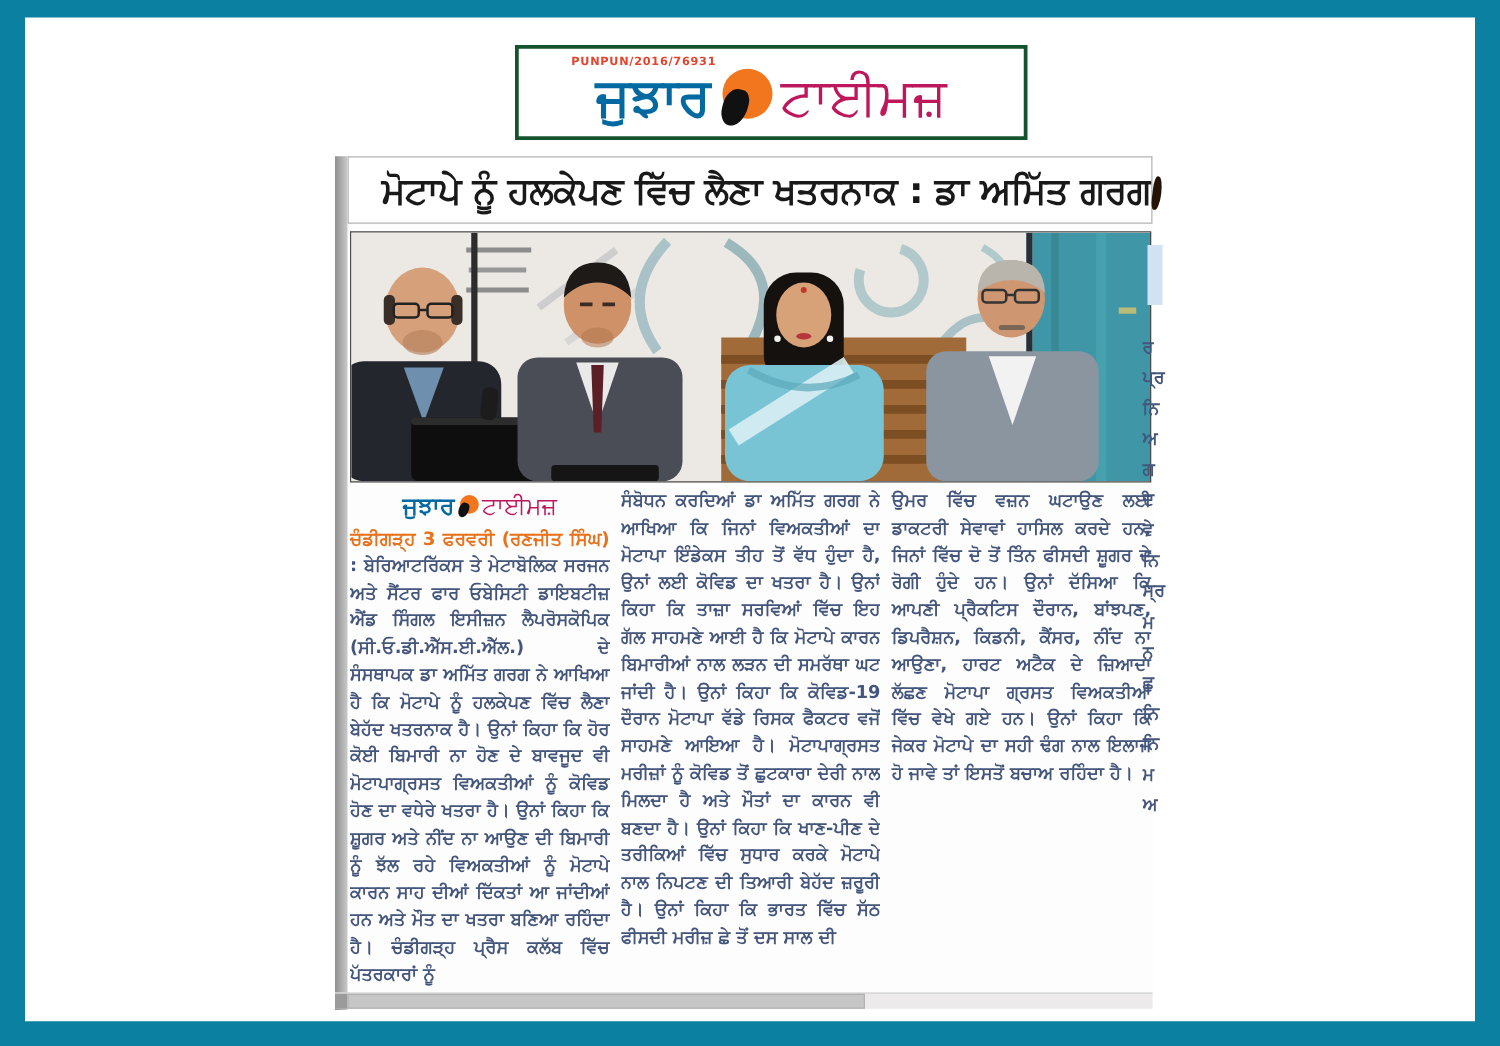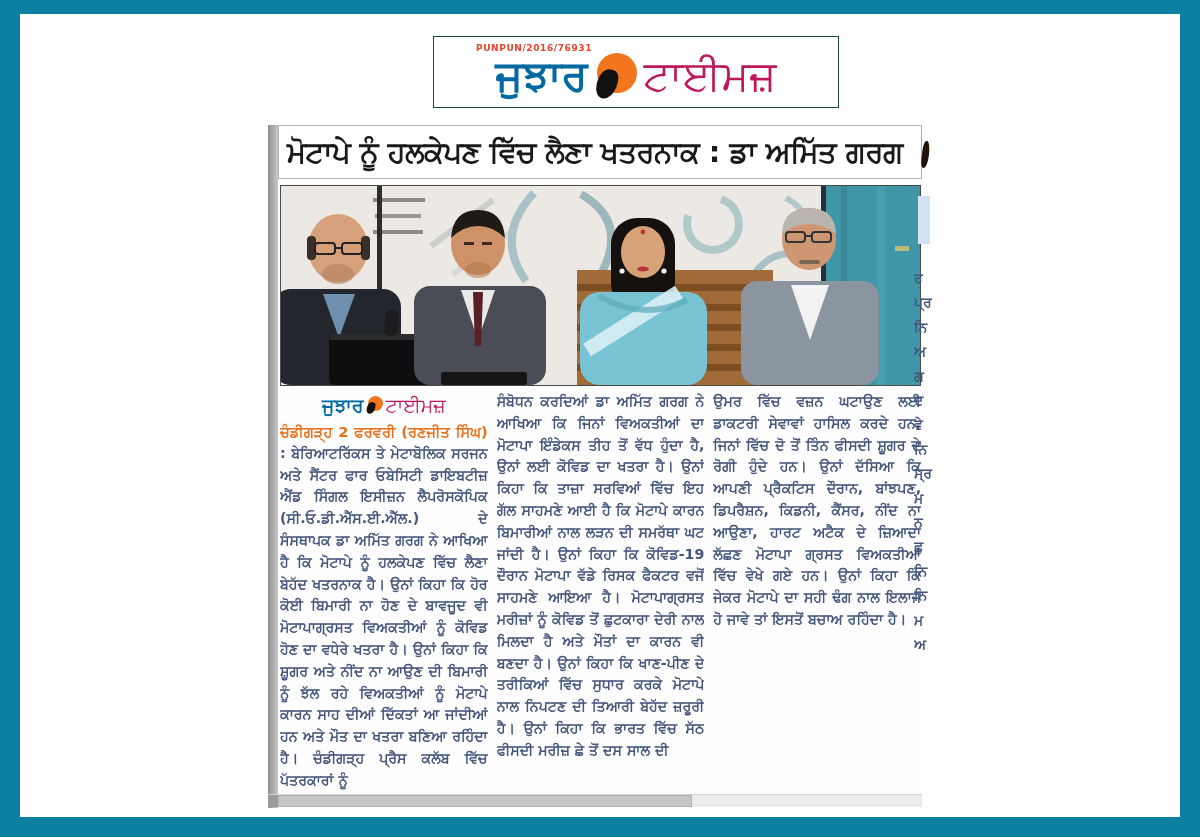--- a/index.html
+++ b/index.html
@@ -7,22 +7,22 @@
     width:1200px;height:837px;overflow:hidden;position:relative;
     background:#0b80a0;
     font-family:"DejaVu Sans","Liberation Sans",sans-serif;
   }
   .page{
     position:absolute;left:20px;top:14px;width:1160px;height:803px;
     background:#ffffff;
   }
   
   .masthead{
-    position:absolute;left:413px;top:22px;width:404px;height:70px;
-    background:#fff;border:1px solid #14532d;
+    position:absolute;left:392px;top:22px;width:404px;height:70px;
+    background:#fff;border:3px solid #14532d;
   }
   .reg-no{
     position:absolute;left:42px;top:6px;
     font-size:9px;font-weight:bold;color:#e2442e;letter-spacing:.6px;
   }
   .masthead-row{
     position:absolute;left:0;top:12px;width:100%;height:54px;
     display:flex;align-items:center;justify-content:center;gap:6px;
   }
   .logo-word1{font-size:42px;font-weight:800;color:#0369a1;line-height:1;}
@@ -38,21 +38,21 @@
     position:absolute;left:248px;top:111px;width:654px;height:683px;
     background:#fdfdfd;
   }
   .scan-strip-left{
     position:absolute;left:0;top:0;width:10px;height:100%;
     background:linear-gradient(to right,#8f8f8f,#c9c9c9);
   }
   .headline-box{
     position:absolute;left:10px;top:0;width:644px;height:54px;
     background:#fff;border:1px solid #b3b3b3;box-sizing:border-box;
-    display:flex;align-items:center;padding-left:8px;overflow:hidden;
+    display:flex;align-items:center;padding-left:8px;overflow:hidden;justify-content:flex-end;
   }
   .headline-text{
     font-size:29px;font-weight:800;color:#191919;white-space:nowrap;
     letter-spacing:-0.5px;
   }
   .photo-frame{
     position:absolute;left:12px;top:60px;width:639px;height:199px;
     border:1px solid #4a4a4a;box-sizing:content-box;overflow:hidden;background:#ece9e4;
   }
   .photo-frame svg{display:block;}
@@ -232,21 +232,21 @@
     <div class="columns">
       <div class="col">
         <div class="inline-logo">
           <span class="logo-word1">ਜੁਝਾਰ</span>
           <span class="logo-dot">
               <span class="ball"></span>
               <span class="brush"></span>
             </span>
           <span class="logo-word2">ਟਾਈਮਜ਼</span>
         </div>
-        <span class="dateline">ਚੰਡੀਗੜ੍ਹ 2 ਫਰਵਰੀ (ਰਣਜੀਤ ਸਿੰਘ)</span>
+        <span class="dateline">ਚੰਡੀਗੜ੍ਹ 3 ਫਰਵਰੀ (ਰਣਜੀਤ ਸਿੰਘ)</span>
         <span>: ਬੇਰਿਆਟਰਿੱਕਸ ਤੇ ਮੇਟਾਬੋਲਿਕ ਸਰਜਨ ਅਤੇ ਸੈਂਟਰ ਫਾਰ ਓਬੇਸਿਟੀ ਡਾਇਬਟੀਜ਼ ਐਂਡ ਸਿੰਗਲ ਇਸੀਜ਼ਨ ਲੈਪਰੋਸਕੋਪਿਕ (ਸੀ.ਓ.ਡੀ.ਐੱਸ.ਈ.ਐੱਲ.) ਦੇ ਸੰਸਥਾਪਕ ਡਾ ਅਮਿੱਤ ਗਰਗ ਨੇ ਆਖਿਆ ਹੈ ਕਿ ਮੋਟਾਪੇ ਨੂੰ ਹਲਕੇਪਣ ਵਿੱਚ ਲੈਣਾ ਬੇਹੱਦ ਖਤਰਨਾਕ ਹੈ। ਉਨਾਂ ਕਿਹਾ ਕਿ ਹੋਰ ਕੋਈ ਬਿਮਾਰੀ ਨਾ ਹੋਣ ਦੇ ਬਾਵਜੂਦ ਵੀ ਮੋਟਾਪਾਗ੍ਰਸਤ ਵਿਅਕਤੀਆਂ ਨੂੰ ਕੋਵਿਡ ਹੋਣ ਦਾ ਵਧੇਰੇ ਖਤਰਾ ਹੈ। ਉਨਾਂ ਕਿਹਾ ਕਿ ਸ਼ੂਗਰ ਅਤੇ ਨੀਂਦ ਨਾ ਆਉਣ ਦੀ ਬਿਮਾਰੀ ਨੂੰ ਝੱਲ ਰਹੇ ਵਿਅਕਤੀਆਂ ਨੂੰ ਮੋਟਾਪੇ ਕਾਰਨ ਸਾਹ ਦੀਆਂ ਦਿੱਕਤਾਂ ਆ ਜਾਂਦੀਆਂ ਹਨ ਅਤੇ ਮੌਤ ਦਾ ਖਤਰਾ ਬਣਿਆ ਰਹਿੰਦਾ ਹੈ। ਚੰਡੀਗੜ੍ਹ ਪ੍ਰੈਸ ਕਲੱਬ ਵਿੱਚ ਪੱਤਰਕਾਰਾਂ ਨੂੰ</span>
       </div>
       <div class="col">
         <span>ਸੰਬੋਧਨ ਕਰਦਿਆਂ ਡਾ ਅਮਿੱਤ ਗਰਗ ਨੇ ਆਖਿਆ ਕਿ ਜਿਨਾਂ ਵਿਅਕਤੀਆਂ ਦਾ ਮੋਟਾਪਾ ਇੰਡੇਕਸ ਤੀਹ ਤੋਂ ਵੱਧ ਹੁੰਦਾ ਹੈ, ਉਨਾਂ ਲਈ ਕੋਵਿਡ ਦਾ ਖਤਰਾ ਹੈ। ਉਨਾਂ ਕਿਹਾ ਕਿ ਤਾਜ਼ਾ ਸਰਵਿਆਂ ਵਿੱਚ ਇਹ ਗੱਲ ਸਾਹਮਣੇ ਆਈ ਹੈ ਕਿ ਮੋਟਾਪੇ ਕਾਰਨ ਬਿਮਾਰੀਆਂ ਨਾਲ ਲੜਨ ਦੀ ਸਮਰੱਥਾ ਘਟ ਜਾਂਦੀ ਹੈ। ਉਨਾਂ ਕਿਹਾ ਕਿ ਕੋਵਿਡ-19 ਦੌਰਾਨ ਮੋਟਾਪਾ ਵੱਡੇ ਰਿਸਕ ਫੈਕਟਰ ਵਜੋਂ ਸਾਹਮਣੇ ਆਇਆ ਹੈ। ਮੋਟਾਪਾਗ੍ਰਸਤ ਮਰੀਜ਼ਾਂ ਨੂੰ ਕੋਵਿਡ ਤੋਂ ਛੁਟਕਾਰਾ ਦੇਰੀ ਨਾਲ ਮਿਲਦਾ ਹੈ ਅਤੇ ਮੌਤਾਂ ਦਾ ਕਾਰਨ ਵੀ ਬਣਦਾ ਹੈ। ਉਨਾਂ ਕਿਹਾ ਕਿ ਖਾਣ-ਪੀਣ ਦੇ ਤਰੀਕਿਆਂ ਵਿੱਚ ਸੁਧਾਰ ਕਰਕੇ ਮੋਟਾਪੇ ਨਾਲ ਨਿਪਟਣ ਦੀ ਤਿਆਰੀ ਬੇਹੱਦ ਜ਼ਰੂਰੀ ਹੈ। ਉਨਾਂ ਕਿਹਾ ਕਿ ਭਾਰਤ ਵਿੱਚ ਸੱਠ ਫੀਸਦੀ ਮਰੀਜ਼ ਛੇ ਤੋਂ ਦਸ ਸਾਲ ਦੀ</span>
       </div>
       <div class="col">
         <span>ਉਮਰ ਵਿੱਚ ਵਜ਼ਨ ਘਟਾਉਣ ਲਈ ਡਾਕਟਰੀ ਸੇਵਾਵਾਂ ਹਾਸਿਲ ਕਰਦੇ ਹਨ, ਜਿਨਾਂ ਵਿੱਚ ਦੋ ਤੋਂ ਤਿੰਨ ਫੀਸਦੀ ਸ਼ੂਗਰ ਦੇ ਰੋਗੀ ਹੁੰਦੇ ਹਨ। ਉਨਾਂ ਦੱਸਿਆ ਕਿ ਆਪਣੀ ਪ੍ਰੈਕਟਿਸ ਦੌਰਾਨ, ਬਾਂਝਪਣ, ਡਿਪਰੈਸ਼ਨ, ਕਿਡਨੀ, ਕੈਂਸਰ, ਨੀਂਦ ਨਾ ਆਉਣਾ, ਹਾਰਟ ਅਟੈਕ ਦੇ ਜ਼ਿਆਦਾ ਲੱਛਣ ਮੋਟਾਪਾ ਗ੍ਰਸਤ ਵਿਅਕਤੀਆਂ ਵਿੱਚ ਵੇਖੇ ਗਏ ਹਨ। ਉਨਾਂ ਕਿਹਾ ਕਿ ਜੇਕਰ ਮੋਟਾਪੇ ਦਾ ਸਹੀ ਢੰਗ ਨਾਲ ਇਲਾਜ ਹੋ ਜਾਵੇ ਤਾਂ ਇਸਤੋਂ ਬਚਾਅ ਰਹਿੰਦਾ ਹੈ।</span>
       </div>
     </div>
 

